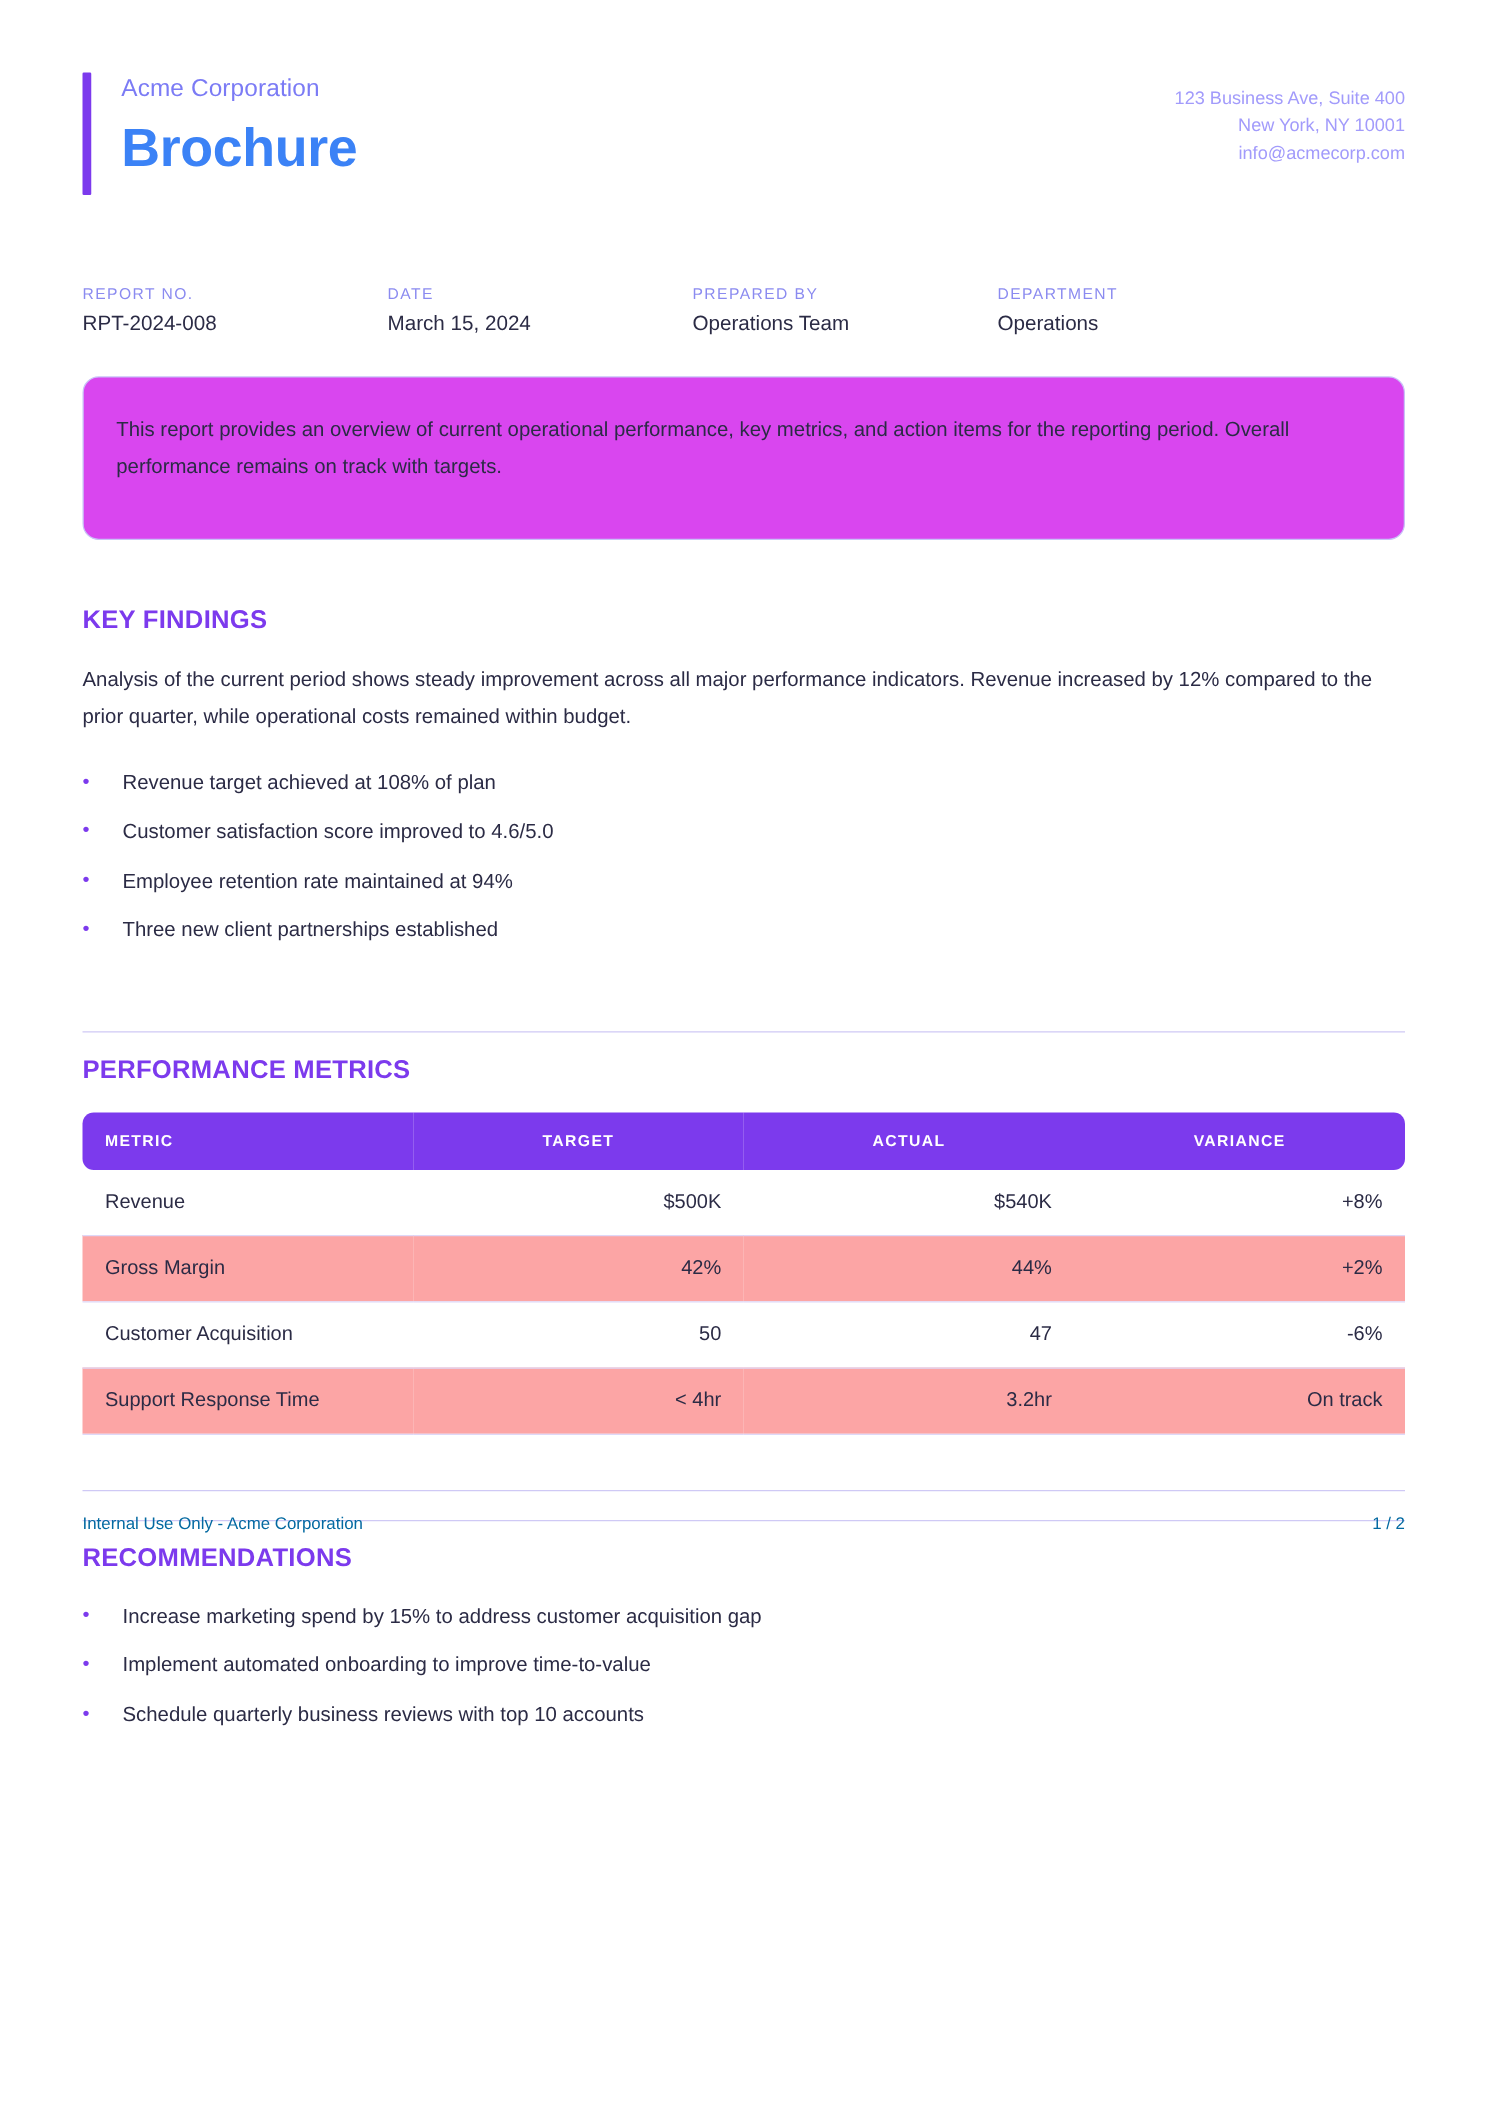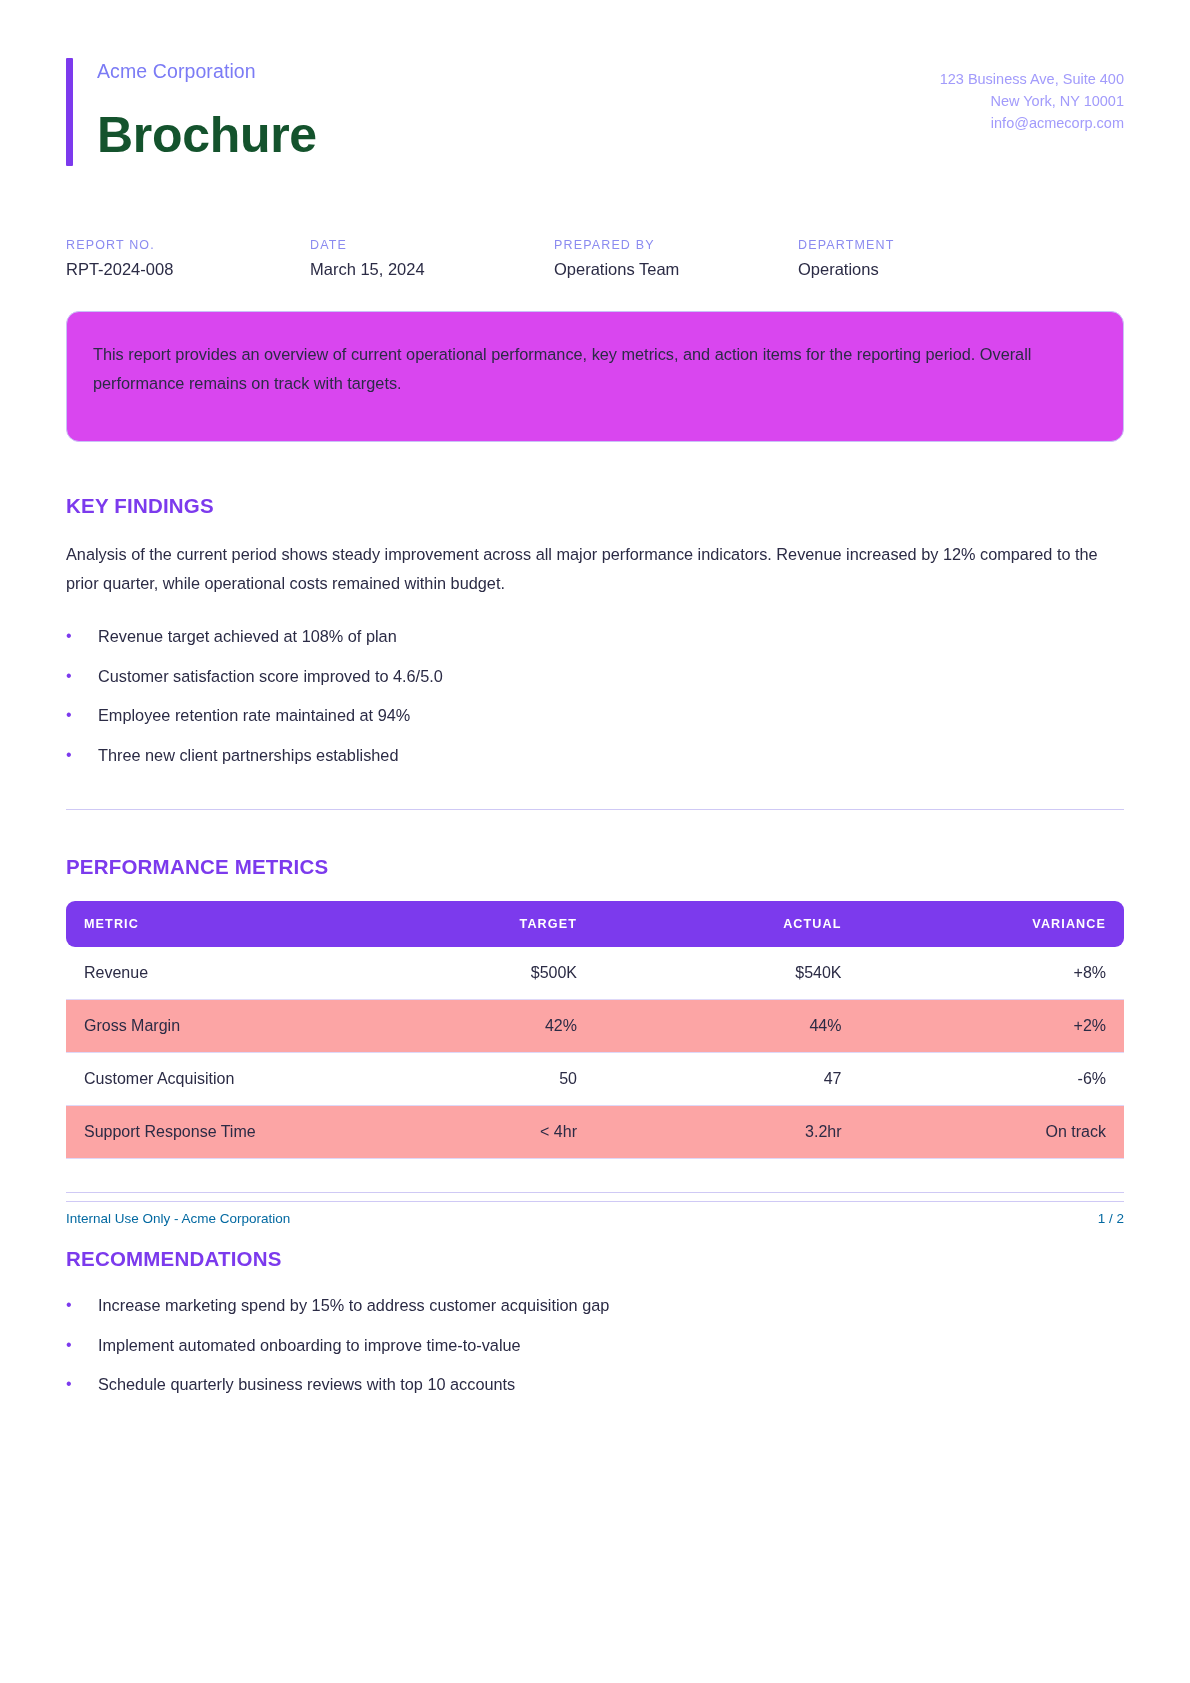--- a/index.html
+++ b/index.html
@@ -47,25 +47,25 @@
     justify-content: flex-start;
   }
   .company-name {
     font-size: 19.5px;
     color: #7b7bf5;
     line-height: 1.2;
     padding-top: 2px;
     letter-spacing: 0.1px;
   }
   .doc-title {
-    font-size: 50px;
+    font-size: 43px;
     font-weight: bold;
-    color: #14532d;
+    color: #3b82f6;
     line-height: 1.22;
-    margin-top: 22px;
+    margin-top: 10px;
     letter-spacing: -0.3px;
   }
   .header-right {
     text-align: right;
     font-size: 14.5px;
     color: #a29bfb;
     line-height: 1.52;
     padding-top: 10px;
   }
 
@@ -106,22 +106,22 @@
     line-height: 1.78;
     color: #2b2b45;
   }
 
   
   .section {
     margin-top: 52px;
   }
   .section-rule {
     border-top: 1px solid #cfc9f5;
-    margin-top: 42px;
-    padding-top: 45px;
+    margin-top: 68px;
+    padding-top: 18px;
   }
   .section-heading {
     font-size: 20.5px;
     font-weight: bold;
     color: #7c3aed;
     letter-spacing: 0.2px;
     margin: 0 0 22px 0;
   }
   .body-text {
     font-size: 16.3px;
@@ -157,21 +157,20 @@
     margin-top: 6px;
     table-layout: fixed;
   }
   .metrics-table thead th {
     background: #7c3aed;
     color: #ffffff;
     font-size: 12.6px;
     letter-spacing: 1.1px;
     font-weight: bold;
     padding: 16px 18px;
-    text-align: right;
   }
   .metrics-table thead th.col-metric {
     text-align: left;
     border-top-left-radius: 9px;
     border-bottom-left-radius: 9px;
   }
   .metrics-table thead th.col-last {
     border-top-right-radius: 9px;
     border-bottom-right-radius: 9px;
   }

